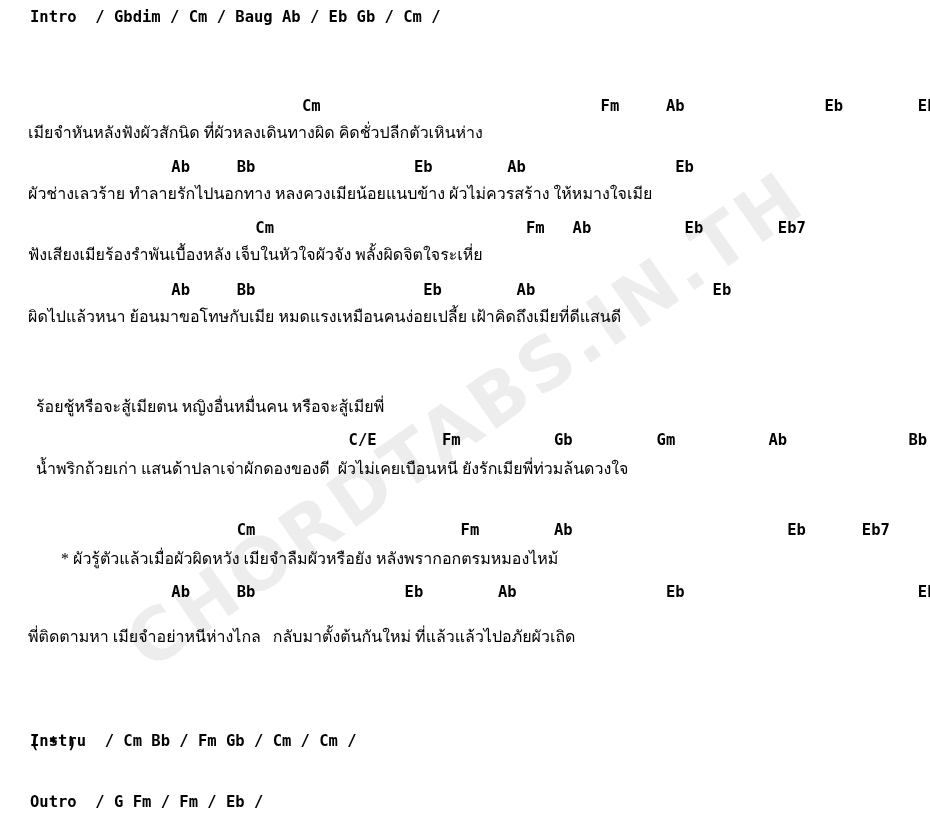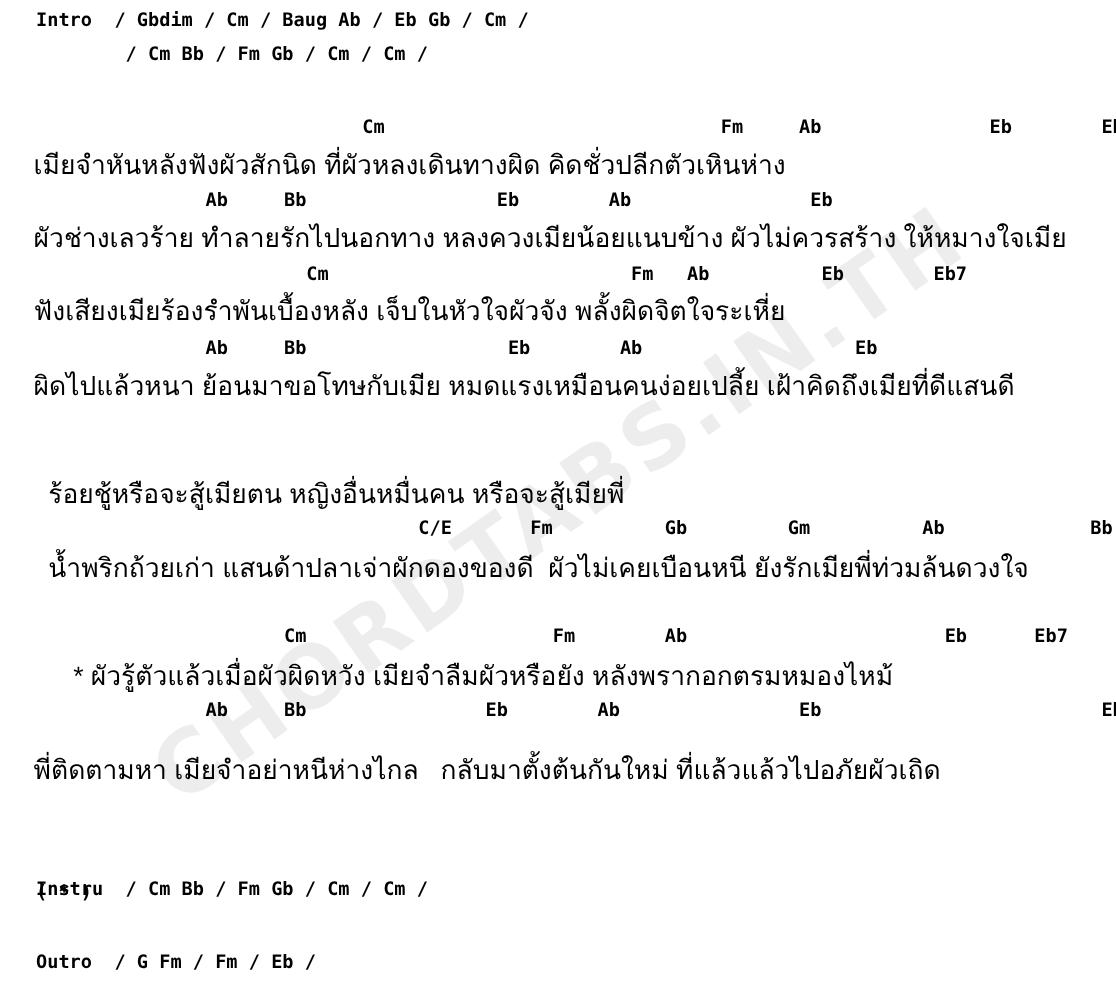--- a/index.html
+++ b/index.html
@@ -50,42 +50,41 @@
     white-space: pre;
   }
   .chordline {
     font-family: "DejaVu Sans Mono", "Liberation Mono", monospace;
     font-weight: bold;
     font-size: 15.5px;
     letter-spacing: 0px;
     white-space: pre;
   }
   .lyricline {
-    font-family: Liberation Sans, sans-serif;
-    font-size: 22px;
+    font-family: Liberation Serif, serif;
+    font-size: 16px;
     white-space: pre;
   }
   .sectionline {
     font-family: "DejaVu Sans Mono", "Liberation Mono", monospace;
     font-weight: bold;
     font-size: 15.5px;
     white-space: pre;
   }
 </style>
 </head>
 <body>
 
 <div class="watermark">
   <span>CHORDTABS.IN.TH</span>
 </div>
 
 <div class="sheet">
 
   <div class="block sectionline" style="left:30px; top:8px;">Intro  / Gbdim / Cm / Baug Ab / Eb Gb / Cm /</div>
-  <div class="block sectionline" style="left:30px; top:36px;">        / Cm Bb / Fm Gb / Cm / Cm /</div>
 
   <div class="block chordline" style="left:22px; top:97px;">                              Cm                              Fm     Ab               Eb        Eb7</div>
   <div class="block lyricline" style="left:28px; top:120px;">เมียจำหันหลังฟังผัวสักนิด ที่ผัวหลงเดินทางผิด คิดชั่วปลีกตัวเหินห่าง</div>
 
   <div class="block chordline" style="left:22px; top:158px;">                Ab     Bb                 Eb        Ab                Eb                           Fdim                 Eb</div>
   <div class="block lyricline" style="left:28px; top:181px;">ผัวช่างเลวร้าย ทำลายรักไปนอกทาง หลงควงเมียน้อยแนบข้าง ผัวไม่ควรสร้าง ให้หมางใจเมีย</div>
 
   <div class="block chordline" style="left:22px; top:219px;">                         Cm                           Fm   Ab          Eb        Eb7</div>
   <div class="block lyricline" style="left:28px; top:242px;text-align:center;">ฟังเสียงเมียร้องรำพันเบื้องหลัง เจ็บในหัวใจผัวจัง พลั้งผิดจิตใจระเหี่ย</div>
 

